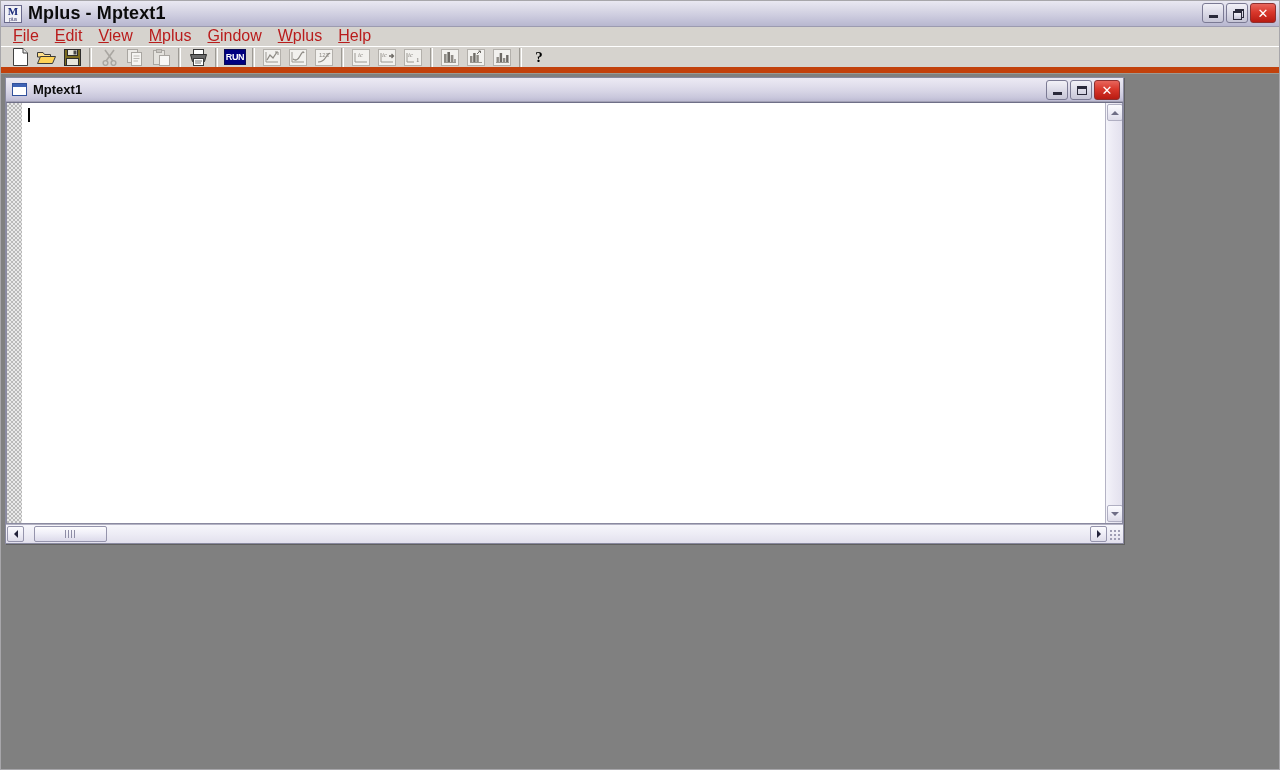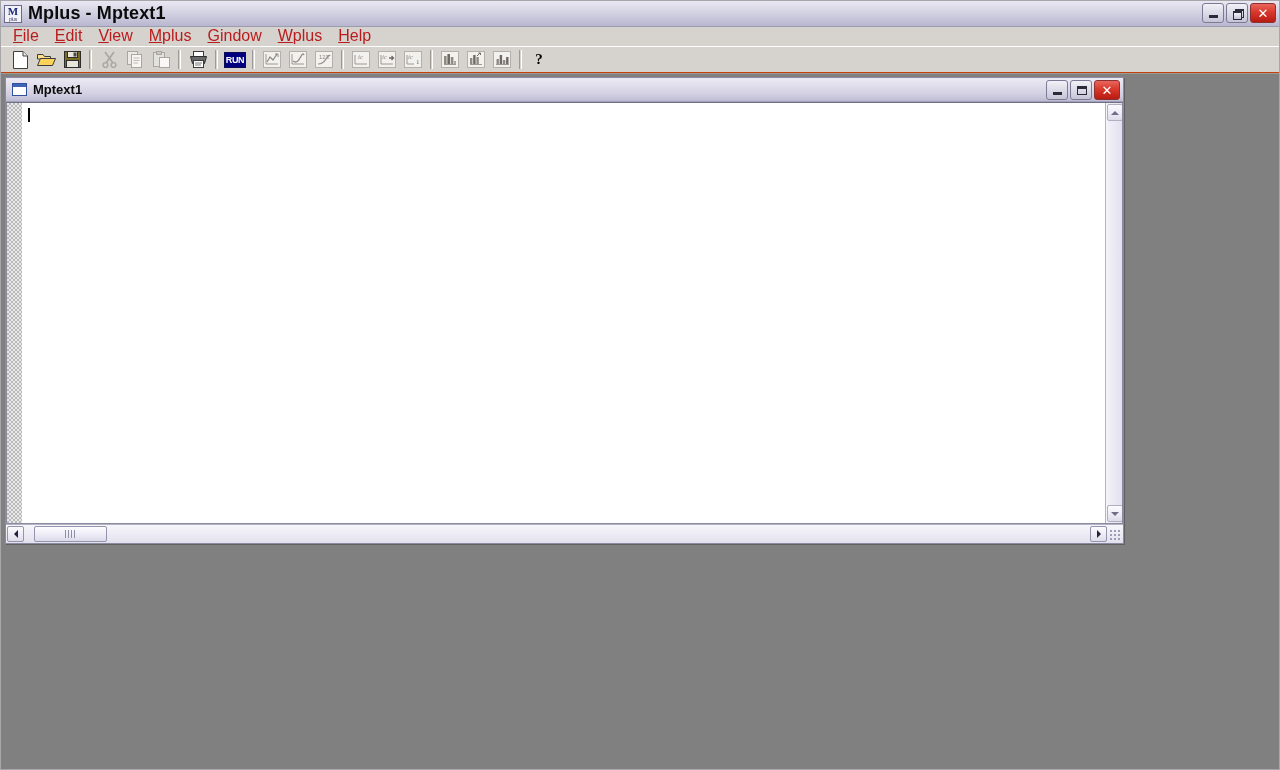--- a/index.html
+++ b/index.html
@@ -152,21 +152,21 @@
     line-height: 14px;
   }
   .menu-item u { text-decoration: underline; }
 
   
   #toolbar {
     height: 27px;
     flex: 0 0 27px;
     background: #d6d3ce;
     border-top: 1px solid #ffffff;
-    border-bottom: 1px solid #c2410c;
+    border-bottom: 6px solid #c2410c;
     display: flex;
     align-items: center;
     padding-left: 6px;
     gap: 0px;
   }
   .tb-btn {
     width: 24px; height: 23px;
     margin: 0 1px;
     display: flex;
     align-items: center;

